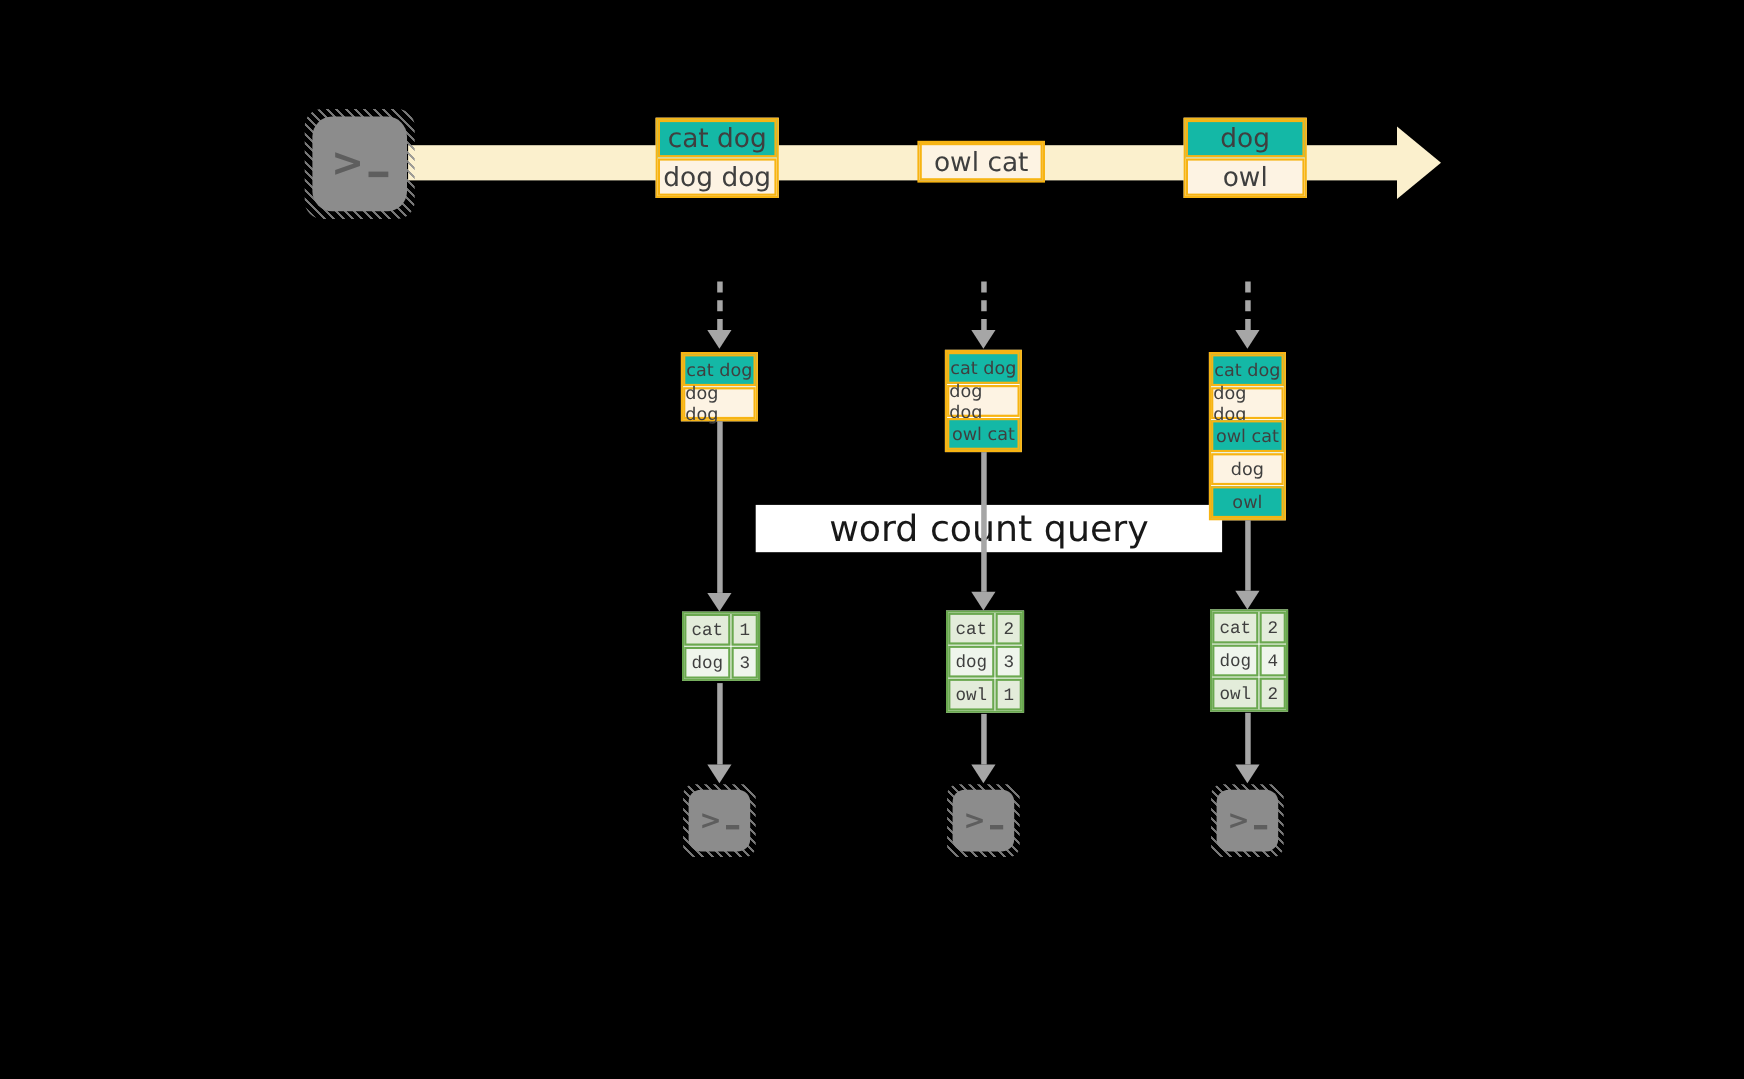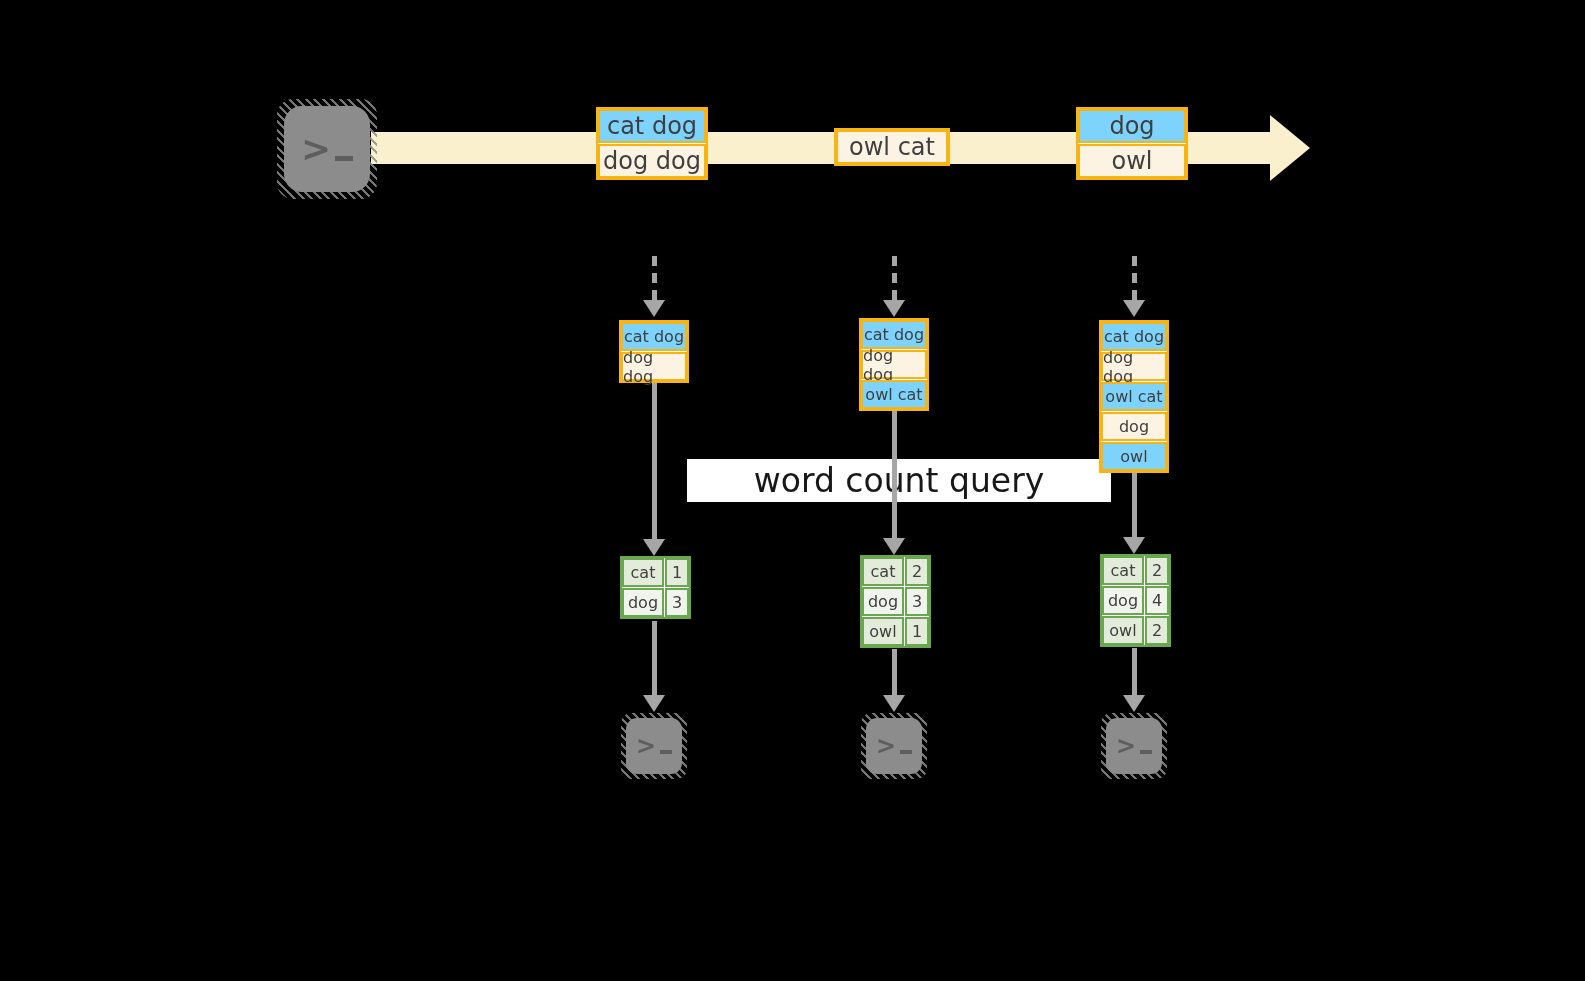--- a/index.html
+++ b/index.html
@@ -27,21 +27,21 @@
   .term-small .chev{font-size:24px;line-height:24px;}
   .uscore{background:#5e5e5e;}
   .term-big .uscore{width:18px;height:5px;margin-top:18px;}
   .term-small .uscore{width:12px;height:4px;margin-top:12px;}
 
   
   .ebox{position:absolute;background:#fff;border:2px solid #f7b413;
         display:flex;flex-direction:column;gap:1px;z-index:4;}
   .ebox .cell{border:2px solid #f7b413;color:#3f3f3f;display:flex;align-items:center;justify-content:center;
               box-sizing:border-box;}
-  .fill-a{background:#7dd3fc;}
+  .fill-a{background:#14b8a6;}
   .fill-b{background:#fdf3e3;}
   .topbox .cell{width:108px;height:34px;font-size:24px;}
   .stack .cell{width:66px;height:29px;font-size:16px;}
   .box1{left:596px;top:107px;}
   .box2{left:834px;top:128px;}
   .box2 .cell{width:112px;height:34px;font-size:24px;}
   .box3{left:1076px;top:107px;}
   .stack1{left:619px;top:320px;}
   .stack2{left:859px;top:318px;}
   .stack3{left:1099px;top:320px;}
@@ -52,21 +52,21 @@
   .arrow .line{width:5px;background:#a6a6a6;}
   .arrow .head{width:0;height:0;border-left:11px solid transparent;border-right:11px solid transparent;
                border-top:17px solid #a6a6a6;}
 
   
   .qlabel{position:absolute;left:687px;top:459px;width:424px;height:43px;background:#fff;z-index:3;
           display:flex;align-items:center;justify-content:center;font-size:33px;color:#181818;}
 
   
   .ctable{position:absolute;background:#fff;border:2px solid #6aa84f;
-          display:grid;grid-template-columns:42px 24px;gap:1px;z-index:4;}
+          display:grid;grid-template-columns:42px 24px;gap:1px;z-index:4;font-family:Liberation Mono, monospace;}
   .ctable .cell{border:2px solid #6aa84f;color:#3f3f3f;display:flex;align-items:center;justify-content:center;
                 height:29px;font-size:16px;box-sizing:border-box;}
   .gfill-a{background:#e3ecda;}
   .gfill-b{background:#eff5ec;}
   .table1{left:620px;top:556px;}
   .table2{left:860px;top:555px;}
   .table3{left:1100px;top:554px;}
 </style>
 </head>
 <body>

